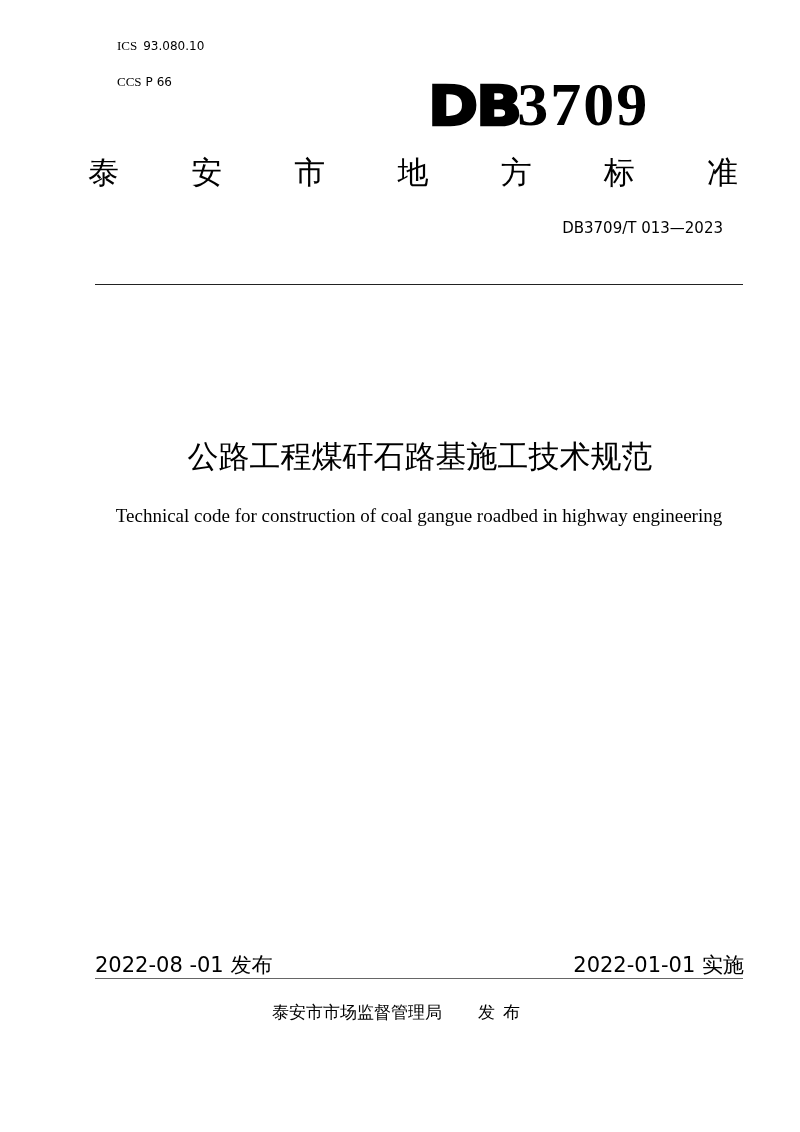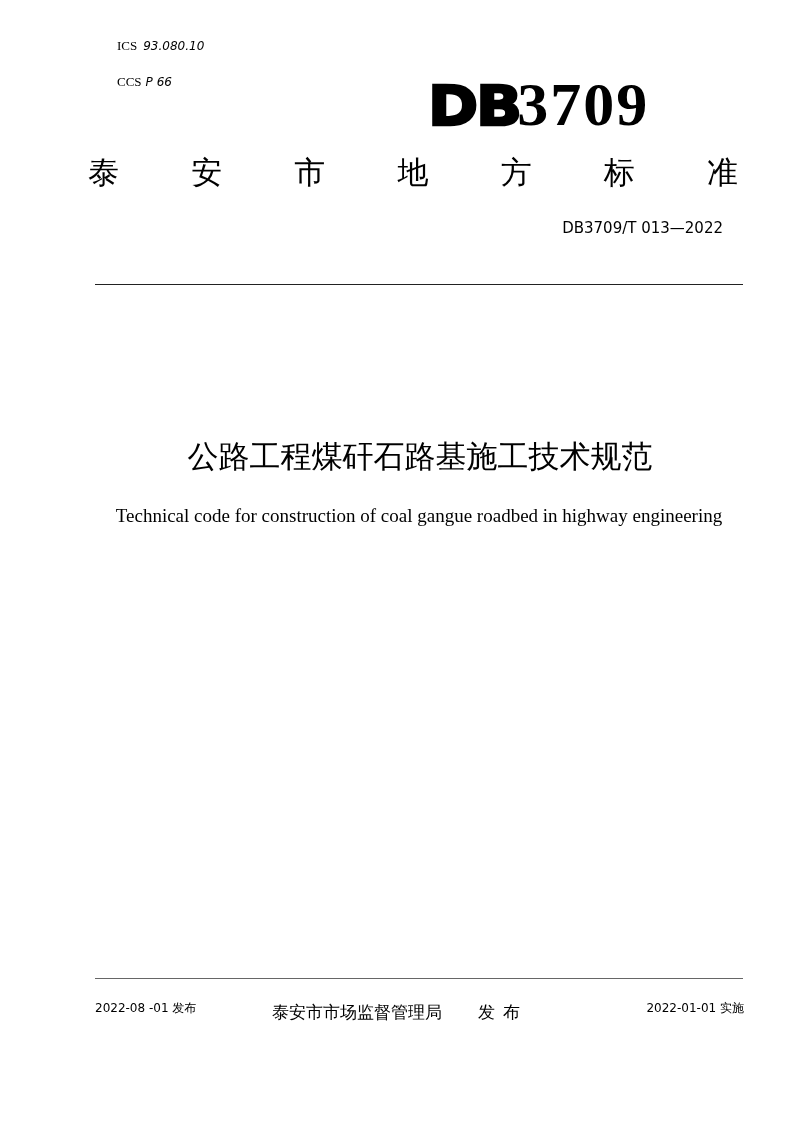--- a/index.html
+++ b/index.html
@@ -26,21 +26,20 @@
     }
     .class-line .lbl {
       font-family: "Liberation Serif", serif;
       font-size: 13px;
       margin-left: 24px;
     }
     .class-line .val {
       font-family: "DejaVu Sans", sans-serif;
       font-size: 12px;
       margin-left: 6px;
-      font-style: italic;
     }
     #ics-line { top: 39px; }
     #ccs-line { top: 75px; }
     #ccs-line .val { margin-left: 4px; }
 
     
     .logo {
       position: absolute;
       left: 428px;
       top: 72px;
@@ -117,24 +116,23 @@
       text-align: center;
       font-family: "Liberation Serif", serif;
       font-size: 19px;
       line-height: 24px;
       white-space: nowrap;
     }
 
     .date-row {
       position: absolute;
       top: 954px;
-      font-size: 12px;
+      font-size: 21px;
       line-height: 22px;
       white-space: nowrap;
-      margin-top: 43px;
     }
     #issue-date { left: 95px; }
     #impl-date { right: 56px; }
 
     .rule-bottom {
       position: absolute;
       left: 95px;
       top: 978px;
       width: 648px;
       height: 0;
@@ -173,21 +171,21 @@
   <div class="std-type">
     <span>泰</span>
     <span>安</span>
     <span>市</span>
     <span>地</span>
     <span>方</span>
     <span>标</span>
     <span>准</span>
   </div>
 
-  <div class="std-number">DB3709/T 013—2022</div>
+  <div class="std-number">DB3709/T 013—2023</div>
 
   <div class="rule-top"></div>
 
   <div class="title-cn">公路工程煤矸石路基施工技术规范</div>
   <div class="title-en">Technical code for construction of coal gangue roadbed in highway engineering</div>
 
   <div class="date-row" id="issue-date">2022-08 -01 发布</div>
   <div class="date-row" id="impl-date">2022-01-01 实施</div>
 
   <div class="rule-bottom"></div>

